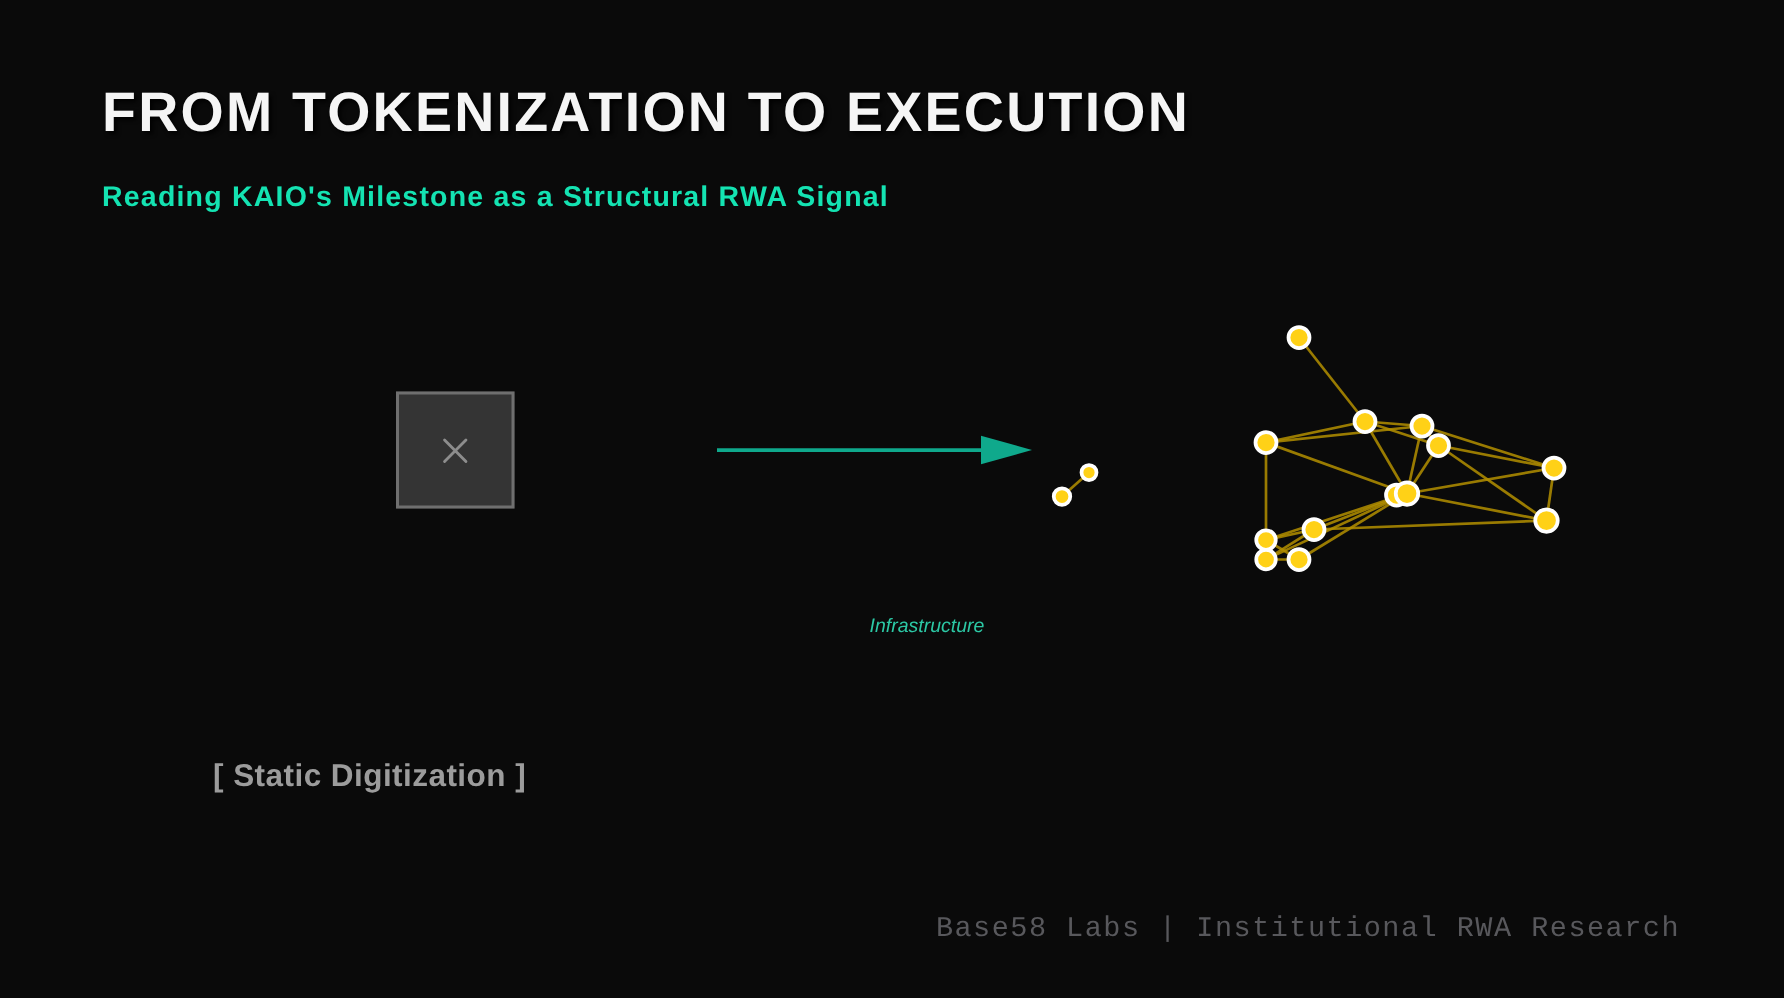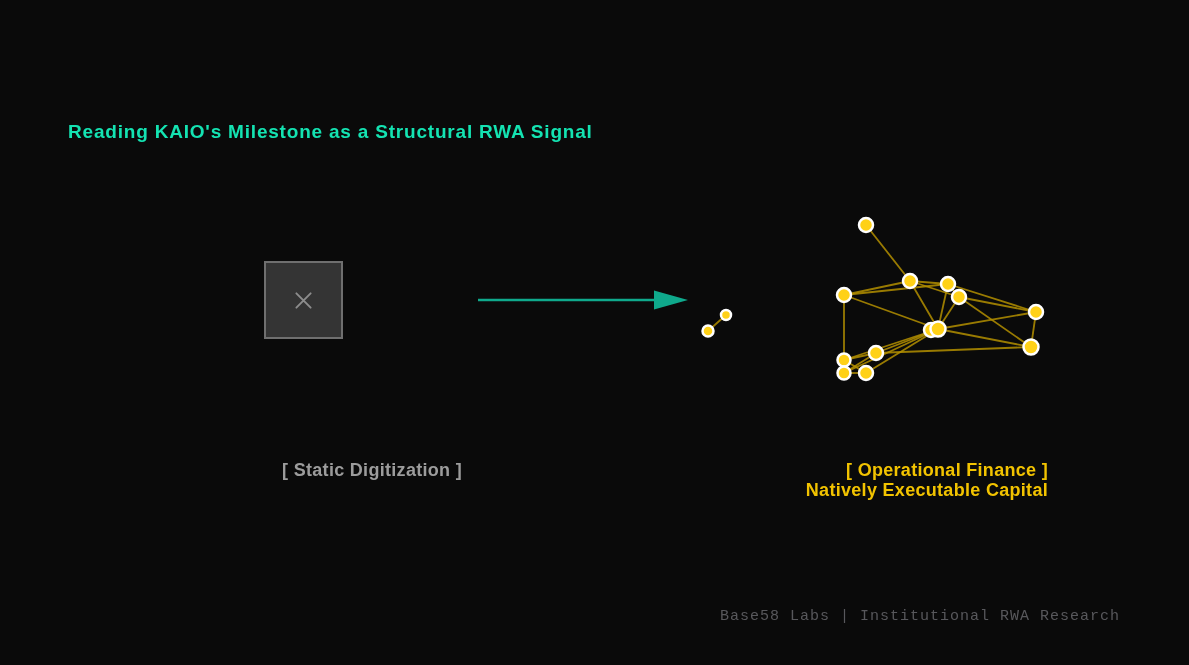--- a/index.html
+++ b/index.html
@@ -35,47 +35,49 @@
     position:absolute;left:264px;top:261px;
     width:75px;height:74px;
     background:var(--box-fill,#343434);
     border:2px solid var(--box-border,#6f6f6f);
     display:flex;align-items:center;justify-content:center;
   }
   .x-mark{width:19px;height:19px;}
   .x-mark path{stroke:var(--x-color,#8d8d8d);stroke-width:2;fill:none;stroke-linecap:round;}
 
   .label{
-    position:absolute;width:320px;text-align:right;
-    font-size:18px;font-weight:bold;line-height:20px;
+    position:absolute;width:320px;text-align:left;
+    font-size:21px;font-weight:bold;line-height:20px;
     letter-spacing:0.3px;
+    margin-top:48px;
   }
   .left-label{left:142px;top:460px;color:var(--left-label-color,#9c9c9c);}
   .right-label{left:728px;top:460px;color:var(--right-label-color,#f2c300);}
 
   .caption{
     position:absolute;left:468px;top:409px;width:300px;
     text-align:center;font-style:italic;
     font-size:13px;line-height:16px;
     color:var(--caption-color,#2cc8a5);
   }
 
   .footer{
     position:absolute;right:69px;top:608px;
     font-family:"Liberation Mono",monospace;
-    font-size:15px;letter-spacing:1px;
+    font-size:19px;letter-spacing:1px;
     color:var(--footer-color,#58585c);
     white-space:nowrap;
   }
 </style>
 </head>
 <body>
 
 <div class="slide">
 
+  <h1 class="title">FROM TOKENIZATION TO EXECUTION</h1>
   <div class="subtitle">Reading KAIO's Milestone as a Structural RWA Signal</div>
 
   <svg id="diagram-svg" viewBox="0 0 1189 665">
       <line x1="478" y1="300" x2="654" y2="300" stroke="#0fa98c" stroke-width="2.5"></line>
       <polygon points="654,290.5 654,309.5 688,300" fill="#0fa98c"></polygon>
       <line x1="866" y1="225" x2="910" y2="281" stroke="#b38f00" stroke-width="1.8" opacity="0.85"></line>
       <line x1="910" y1="281" x2="948" y2="284" stroke="#b38f00" stroke-width="1.8" opacity="0.85"></line>
       <line x1="910" y1="281" x2="959" y2="297" stroke="#b38f00" stroke-width="1.8" opacity="0.85"></line>
       <line x1="910" y1="281" x2="844" y2="295" stroke="#b38f00" stroke-width="1.8" opacity="0.85"></line>
       <line x1="910" y1="281" x2="938" y2="329" stroke="#b38f00" stroke-width="1.8" opacity="0.85"></line>
@@ -122,22 +124,19 @@
     <svg class="x-mark" viewBox="0 0 20 20">
       <path d="M2.5 2.5 L17.5 17.5 M17.5 2.5 L2.5 17.5"></path>
     </svg>
   </div>
 
   <div class="label left-label">
     <div>[ Static Digitization ]</div>
   </div>
 
   <div class="caption">
+    <div>Infrastructure</div>
   </div>
 
-  <div class="label right-label">
-    <div>[ Operational Finance ]</div>
-    <div>Natively Executable Capital</div>
-  </div>
 
   <div class="footer">Base58 Labs | Institutional RWA Research</div>
 
 </div>
 
 </body></html>

